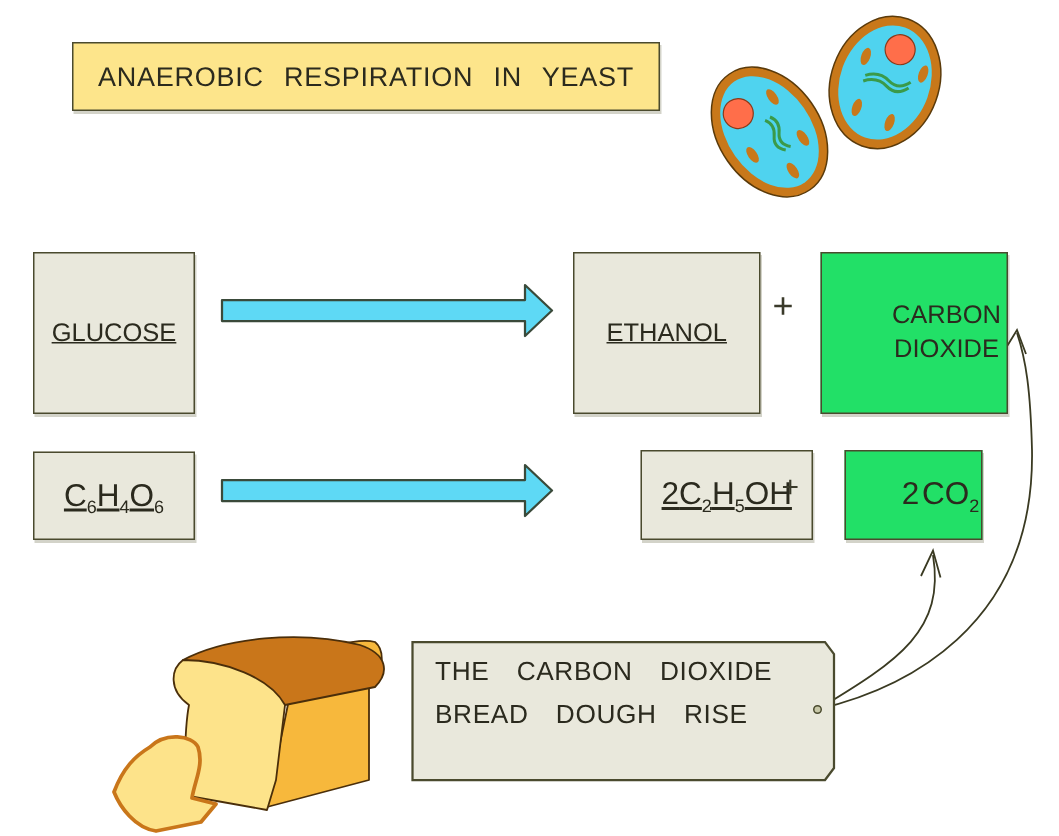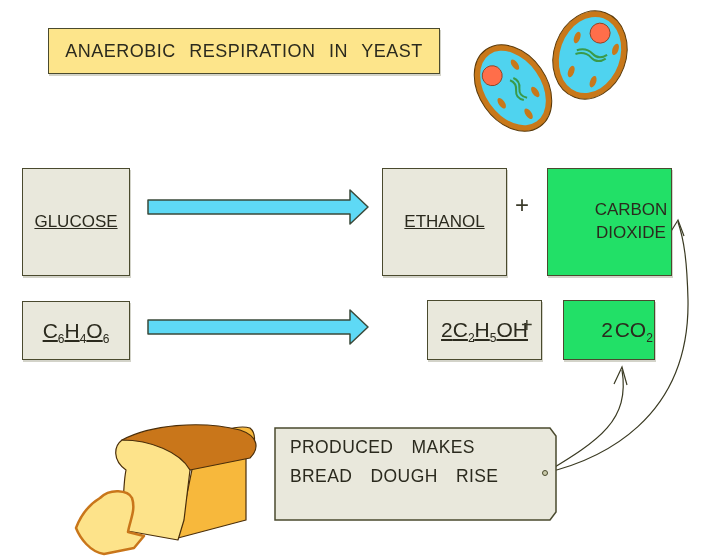--- a/index.html
+++ b/index.html
@@ -100,15 +100,15 @@
   </span>
 </div>
 <span class="plus" style="left:521px;top:314px;font-size:20px;">+</span>
 <div class="box green formula" style="left:563px;top:300px;width:92px;height:60px;padding-left:36px;">
   <span>
     <span>2</span> <span>CO</span><sub>2</sub>
   </span>
 </div>
 
 <div class="tag-text">
-  <div>PRODUCED MAKES</div>
+  <div>THE CARBON DIOXIDE</div>
   <div>BREAD DOUGH RISE</div>
 </div>
 
 </body></html>

